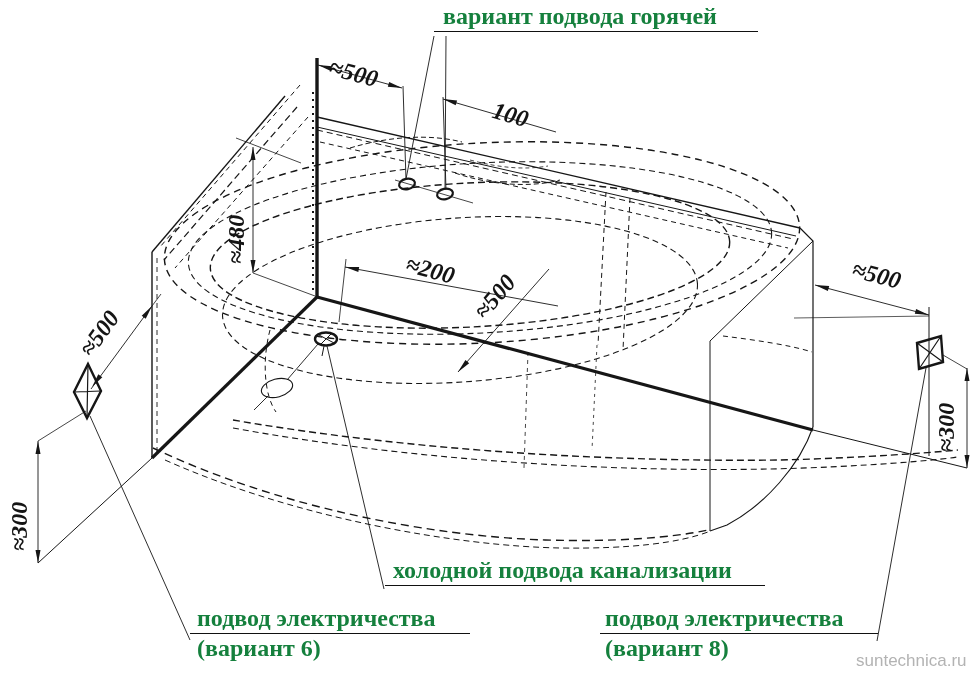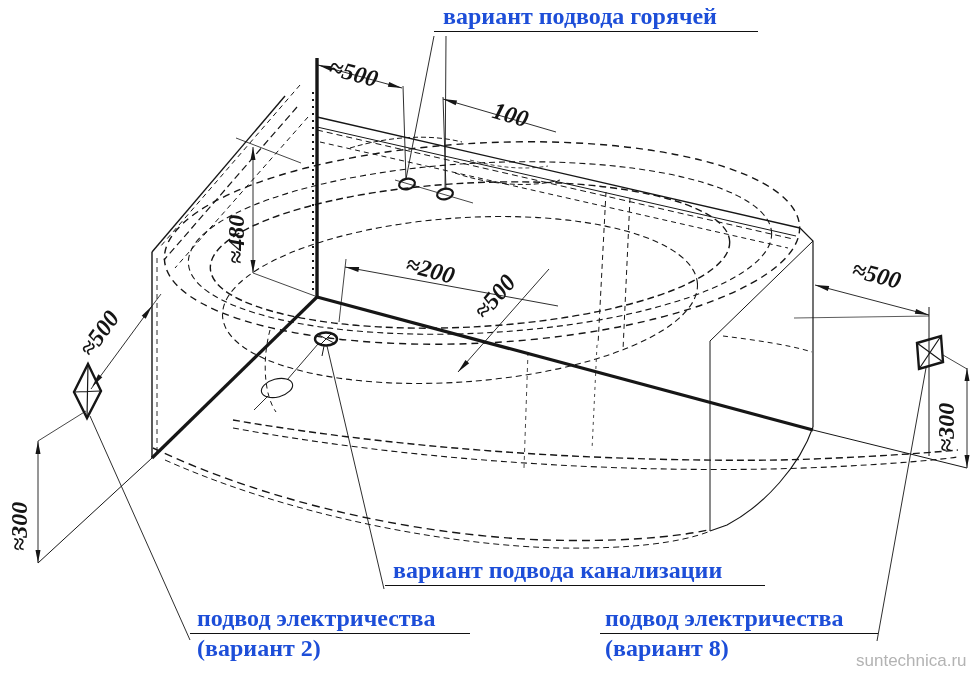--- a/index.html
+++ b/index.html
@@ -1,19 +1,19 @@
 <!DOCTYPE html>
 <html><head>
 <meta charset="utf-8">
 <style>
   html,body{margin:0;padding:0;background:#ffffff;}
   #stage{position:relative;width:970px;height:676px;background:#fff;overflow:hidden;
          font-family:"Liberation Serif",serif;color:#1b1b1b;}
   #drawing{position:absolute;left:0;top:0;}
-  .lbl{position:absolute;font-weight:bold;font-size:24px;line-height:29px;color:#1d4ed8;white-space:nowrap;}
+  .lbl{position:absolute;font-weight:bold;font-size:24px;line-height:29px;color:#15803d;white-space:nowrap;}
   .lbl .ul{display:block;border-bottom:1.7px solid #111;}
   .dimtext{font-family:"Liberation Serif",serif;font-weight:bold;font-style:italic;
            font-size:24px;fill:#141414;}
   .watermark{position:absolute;left:856px;top:651px;font-family:"Liberation Sans",sans-serif;
              font-size:17px;color:#b3b3b3;}
   svg .ln{stroke:#161616;fill:none;}
   svg .arrow{fill:#161616;stroke:none;}
 </style>
 </head>
 <body>
@@ -172,26 +172,26 @@
     <polygon class="arrow" points="967,468 964.5,455 969.5,455"></polygon>
     <text class="dimtext" transform="translate(961,452) rotate(-90)" x="0" y="-7">≈300</text>
   </g>
 </svg>
 
   <div class="lbl" style="left:434px;top:2px;">
     <span class="ul" style="width:315px;padding-left:9px;">вариант подвода горячей</span>
   </div>
 
   <div class="lbl" style="left:385px;top:556px;">
-    <span class="ul" style="width:372px;padding-left:8px;">вариант подвода канализации</span>
+    <span class="ul" style="width:372px;padding-left:8px;">холодной подвода канализации</span>
   </div>
 
   <div class="lbl" style="left:190px;top:604px;">
     <span class="ul" style="width:273px;padding-left:7px;">подвод электричества</span>
-    <span style="padding-left:7px;">(вариант 2)</span>
+    <span style="padding-left:7px;">(вариант 6)</span>
   </div>
 
   <div class="lbl" style="left:600px;top:604px;">
     <span class="ul" style="width:273px;padding-left:5px;">подвод электричества</span>
     <span style="padding-left:5px;">(вариант 8)</span>
   </div>
 
   <div class="watermark">suntechnica.ru</div>
 </div>
 

